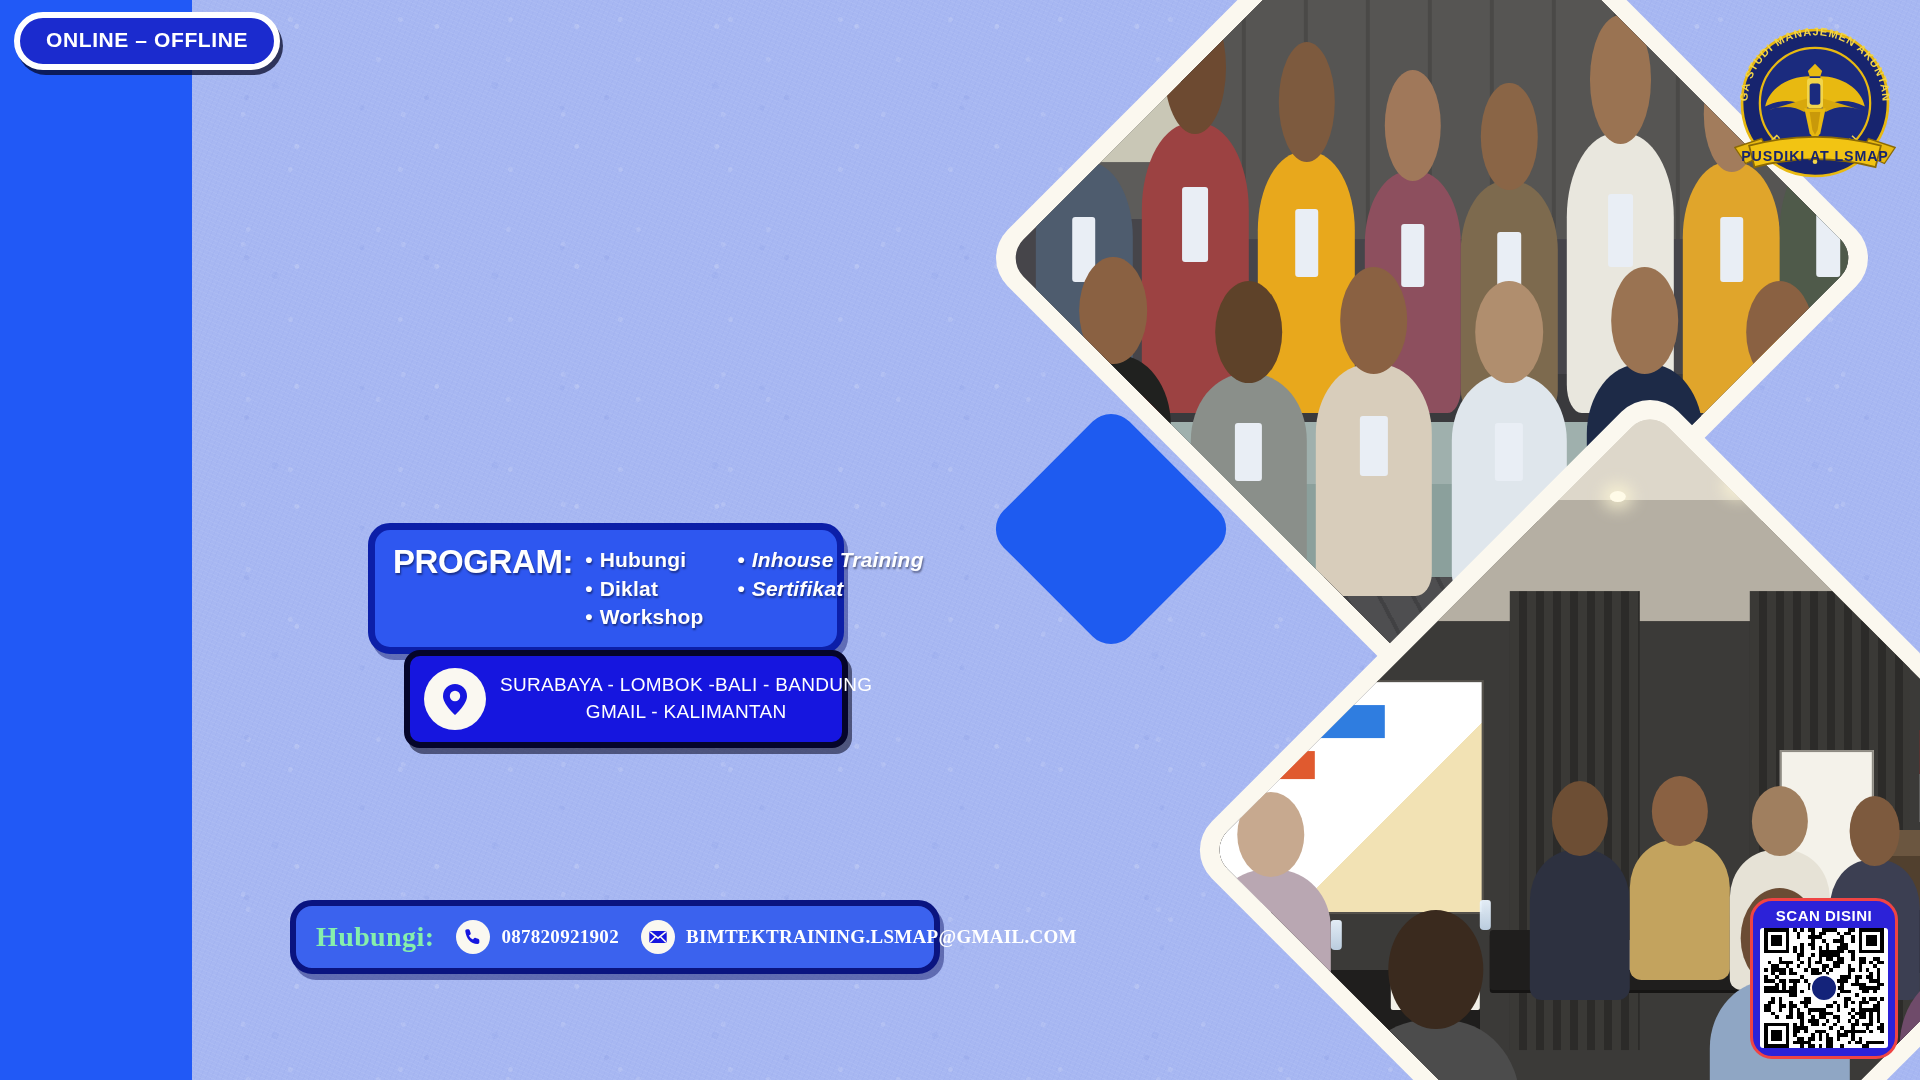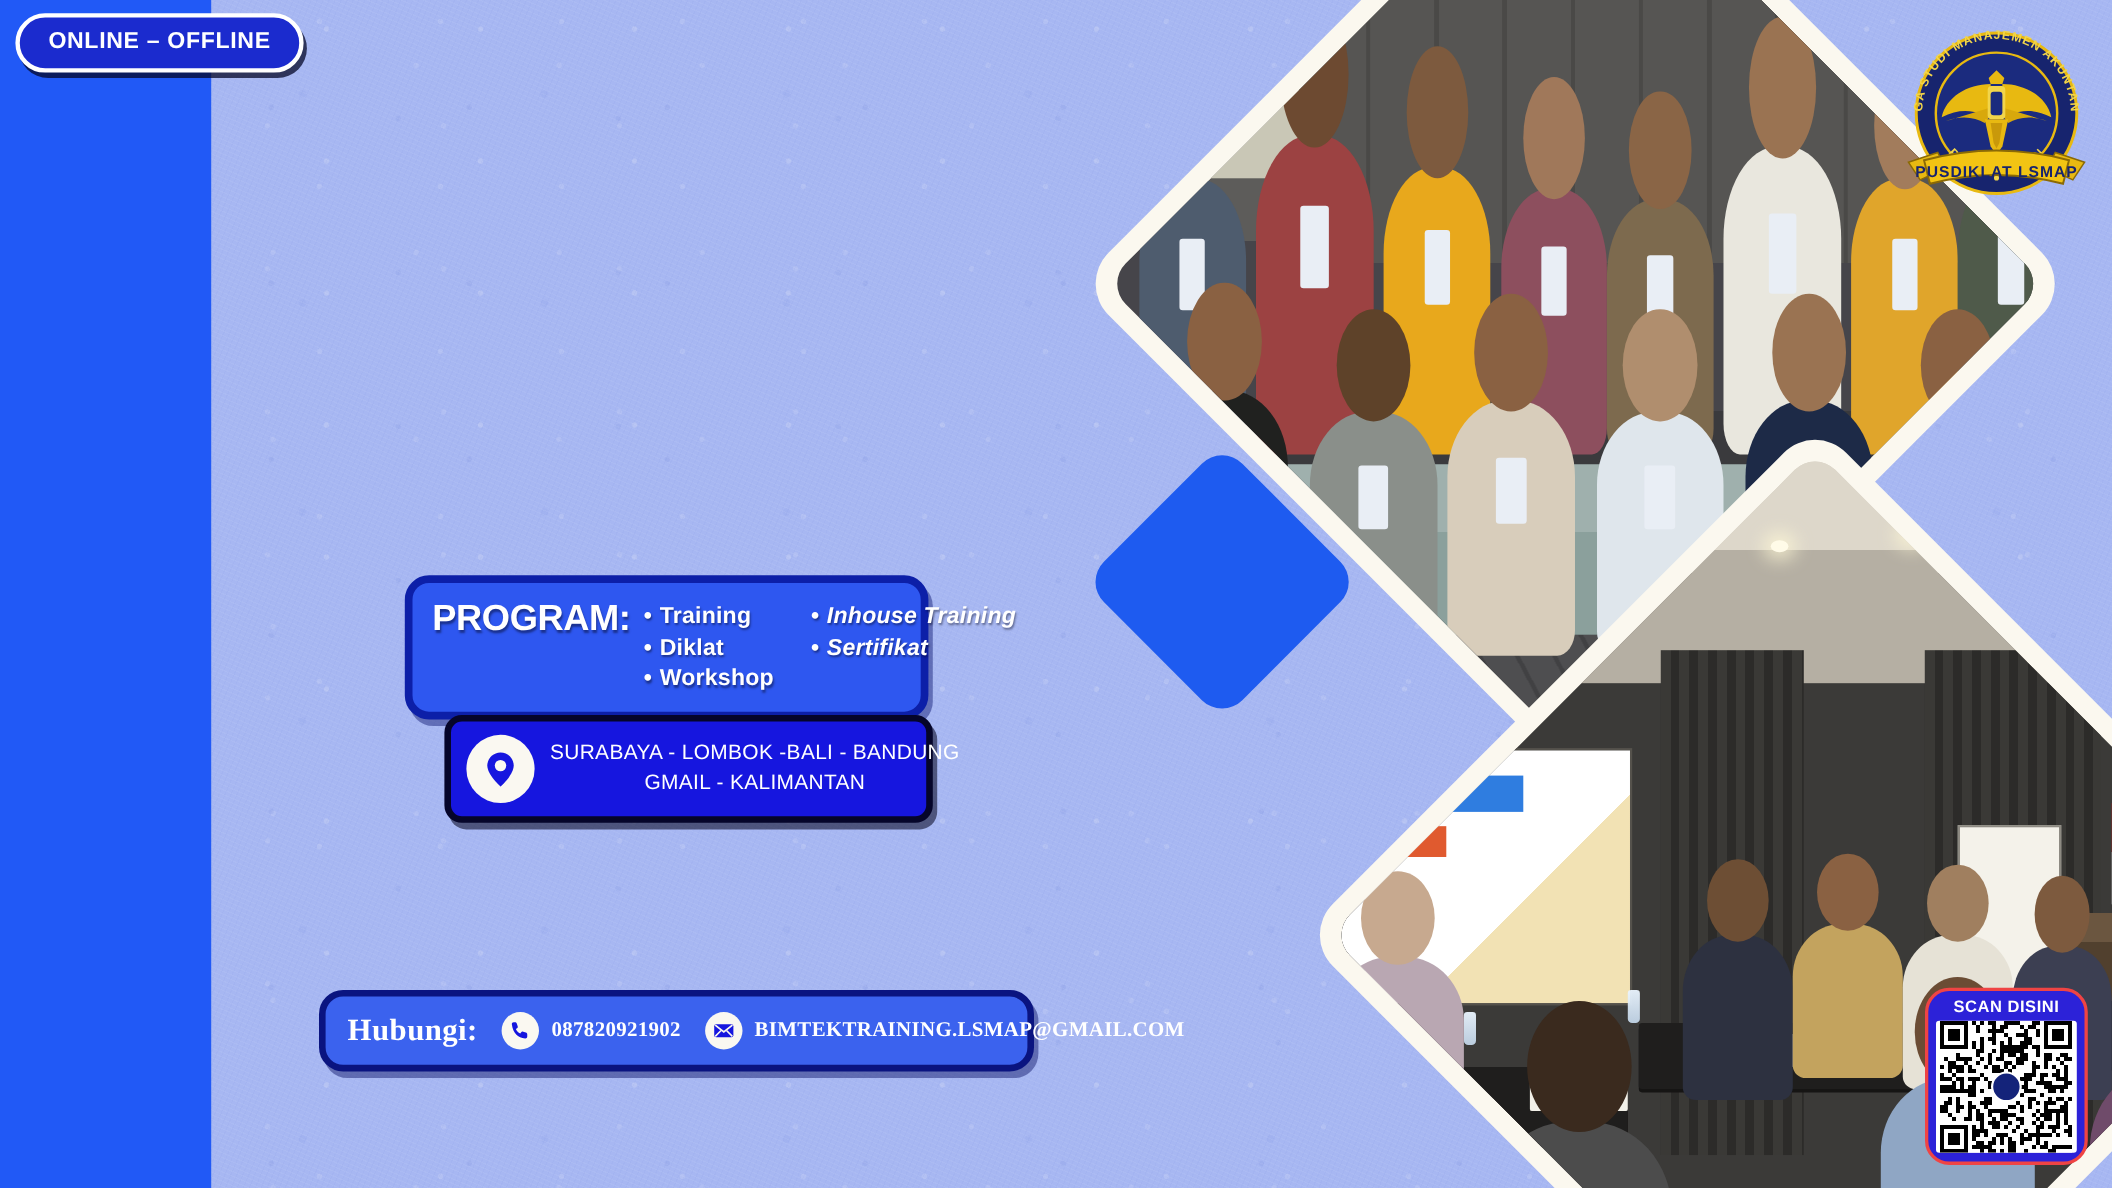--- a/index.html
+++ b/index.html
@@ -49,21 +49,21 @@
     height: 1080px;
     background: #2159F6;
   }
 
   
   .badge-online {
     position: absolute;
     left: 14px; top: 12px;
     padding: 10px 26px 12px;
     background: #1B2BCE;
-    border: 4px solid #ffffff;
+    border: 6px solid #ffffff;
     border-radius: 40px;
     color: #FFFFFF;
     font-size: 21px;
     font-weight: 700;
     letter-spacing: .6px;
     white-space: nowrap;
     box-shadow: 3px 5px 0 rgba(5,8,40,.75);
   }
 
   
@@ -182,21 +182,21 @@
     background: #3B62EE;
     border: 6px solid #0A1480;
     border-radius: 22px;
     display: flex;
     align-items: center;
     gap: 22px;
     box-shadow: 4px 6px 0 rgba(8,16,100,.45);
   }
   .contact-label {
     font-family: "Liberation Serif", "DejaVu Serif", serif;
-    color: #ffffff;
+    color: #86efac;
     font-size: 28px;
     font-weight: 700;
     letter-spacing: .4px;
     white-space: nowrap;
   }
   .contact-item {
     display: flex;
     align-items: center;
     gap: 11px;
     white-space: nowrap;
@@ -562,21 +562,21 @@
       <path d="M 190,150 L 160,140 L 152,156 L 178,168 Z" fill="#E8B911" stroke="#8B6A05" stroke-width="1.5"></path>
       <path d="M 26,148 Q 100,128 174,148 L 168,172 Q 100,154 32,172 Z" fill="#F2C413" stroke="#8B6A05" stroke-width="2"></path>
       <text x="100" y="165" text-anchor="middle" font-family="'Liberation Sans', sans-serif" font-size="16" font-weight="bold" fill="#17246E" letter-spacing="1">PUSDIKLAT LSMAP</text>
     </svg>
   </div>
 
   <div class="program-box">
     <div class="program-label">PROGRAM:</div>
     <div class="program-cols">
       <div class="program-col program-col-a">
-        <div class="program-item">Training</div>
+        <div class="program-item">Hubungi</div>
         <div class="program-item">Diklat</div>
         <div class="program-item">Workshop</div>
       </div>
       <div class="program-col program-col-b">
         <div class="program-item">Inhouse Training</div>
         <div class="program-item">Sertifikat</div>
       </div>
     </div>
   </div>
 

